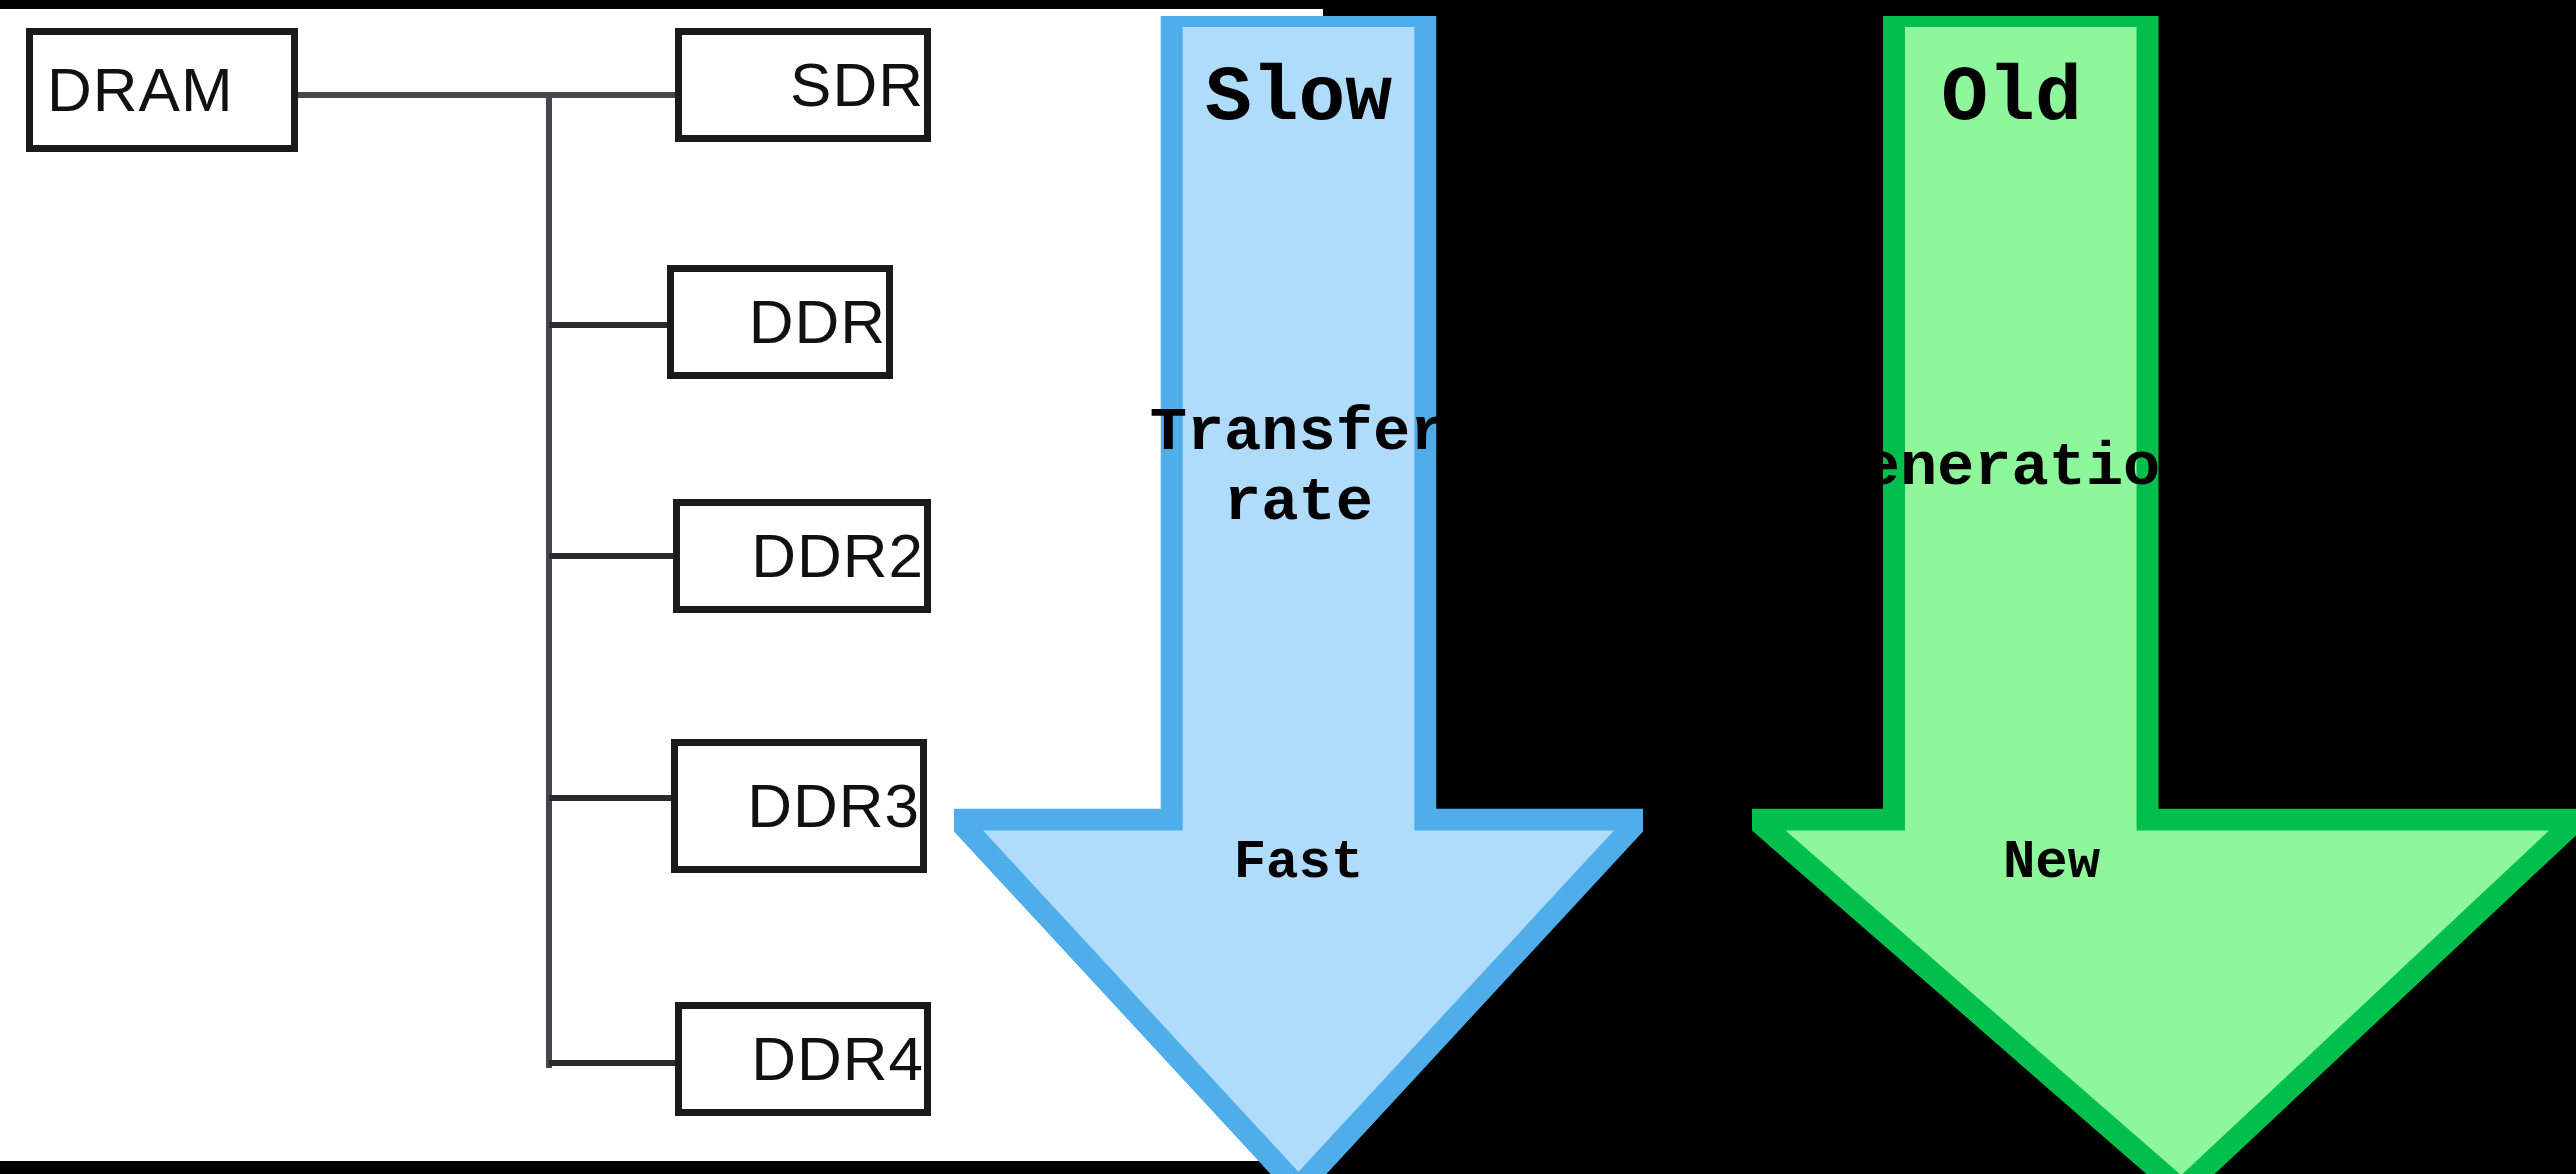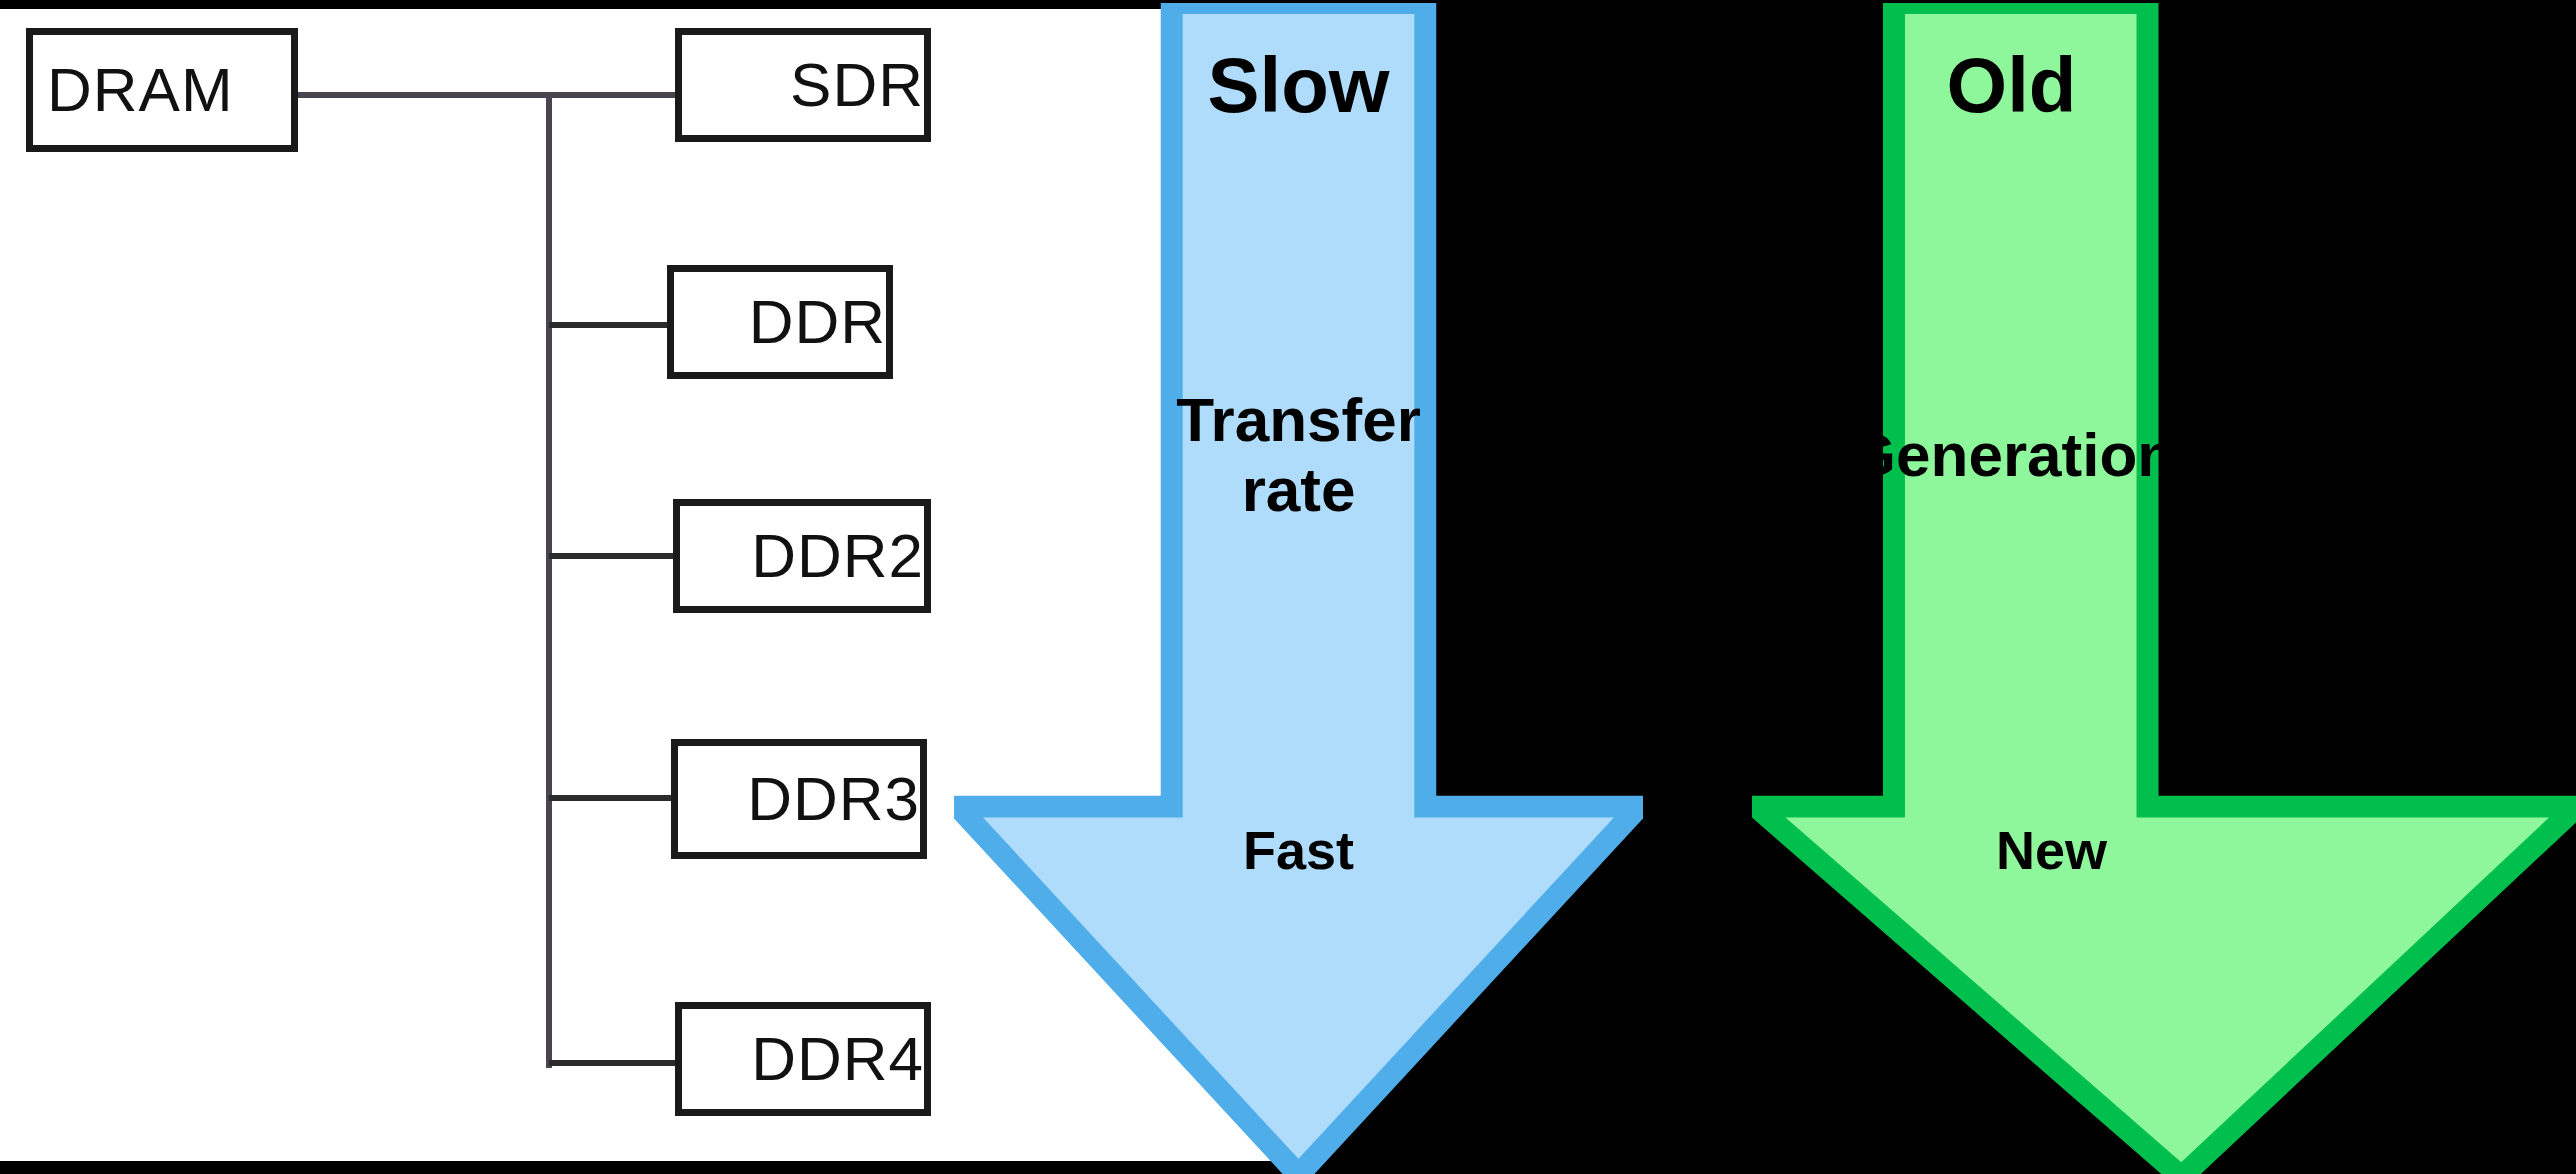--- a/index.html
+++ b/index.html
@@ -50,22 +50,23 @@
   
   .wire{
     position:absolute;
     background:#4a4450;
   }
   .wire.dark{ background:#2b2b2b; }
 
   
   .arrow{
     position:absolute;
-    top:3px;
+    top:16px;
     height:1074px;
+    font-family:Liberation Mono, monospace;
   }
   .arrow svg{ display:block; }
   .arrow-label{
     position:absolute;
     width:100%;
     text-align:center;
     color:#000000;
     line-height:1.05;
     pointer-events:none;
   }
@@ -105,21 +106,21 @@
   </div>
 
   <div class="node" style="left:667px; top:265px; width:226px; height:114px;">
     <span>DDR</span>
   </div>
 
   <div class="node" style="left:673px; top:499px; width:258px; height:114px;">
     <span>DDR2</span>
   </div>
 
-  <div class="node" style="left:671px; top:739px; width:256px; height:120px;">
+  <div class="node" style="left:671px; top:739px; width:256px; height:134px;">
     <span>DDR3</span>
   </div>
 
   <div class="node" style="left:675px; top:1002px; width:256px; height:114px;">
     <span>DDR4</span>
   </div>
 
   <div class="arrow" style="left:954px; width:689px;">
     <svg width="689" height="1174" viewBox="0 0 690 1176">
       <polygon points="218,0 472,0 472,805 686,805 345,1174 4,805 218,805" fill="#AEDCFA" stroke="#4FAEEA" stroke-width="22" stroke-linejoin="miter"></polygon>

